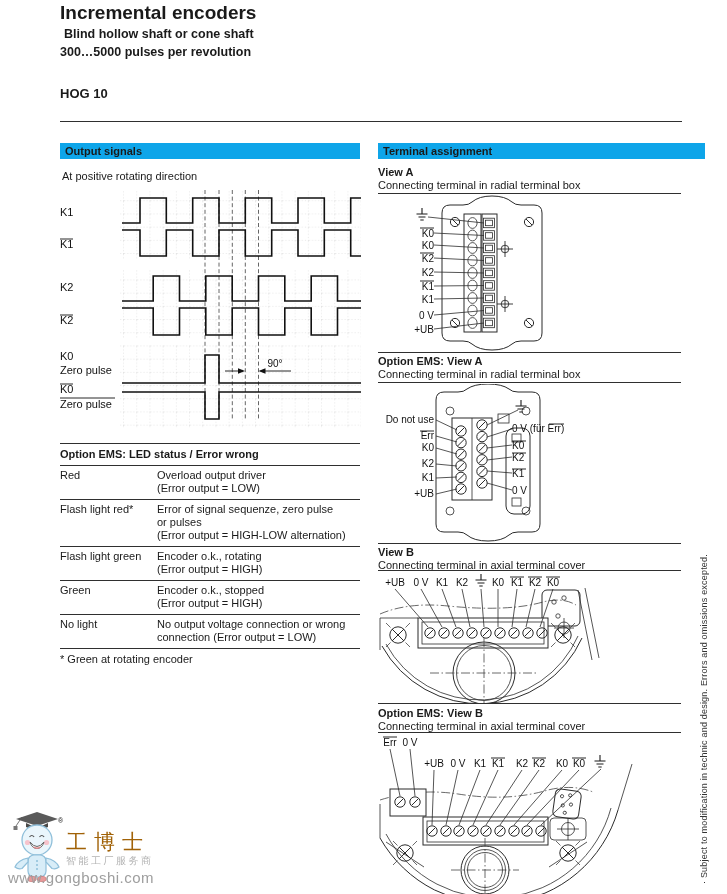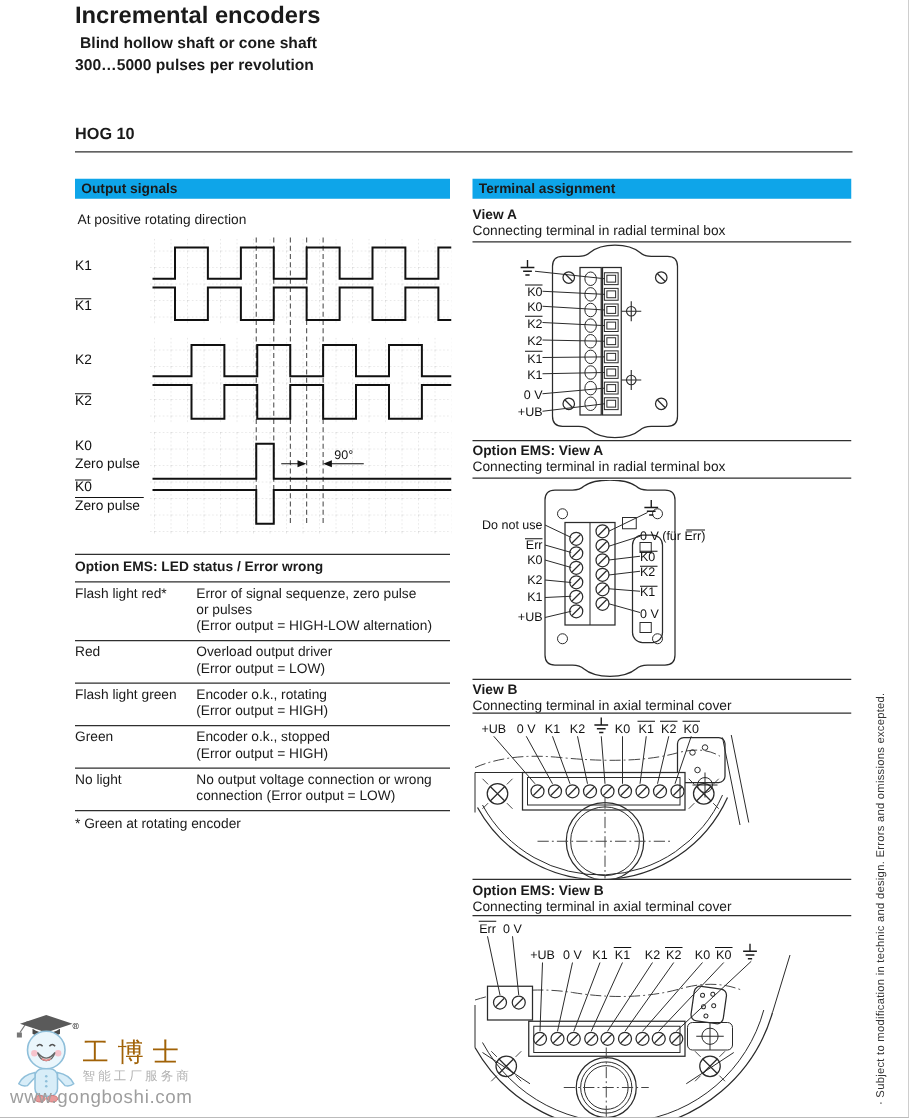--- a/index.html
+++ b/index.html
@@ -71,25 +71,25 @@
         <circle r="8.2"></circle>
           <path d="M-6,-6 L6,6 M-6,6 L6,-6"></path>
         <path d="M-12,-12 L-7.5,-7.5 M7.5,7.5 L12,12 M-12,12 L-7.5,7.5 M7.5,-7.5 L12,-12" stroke-width="0.7"></path>
       </g>
     </defs>
   </svg>
 
   <div class="abs page-title" style="left:60px;top:2px;">Incremental encoders</div>
   <div class="abs page-sub" style="left:64px;top:27px;">Blind hollow shaft or cone shaft</div>
   <div class="abs page-sub" style="left:60px;top:45px;">300…5000 pulses per revolution</div>
-  <div class="abs model" style="left:60px;top:99px;">HOG 10</div>
+  <div class="abs model" style="left:60px;top:86px;">HOG 10</div>
   <div class="rule" style="left:60px;top:121px;width:622px;"></div>
 
   <div class="sec-bar" style="left:60px;top:143px;width:300px;">Output signals</div>
-  <div class="sec-bar" style="left:378px;top:143px;width:303px;">Terminal assignment</div>
+  <div class="sec-bar" style="left:378px;top:143px;width:327px;">Terminal assignment</div>
 
   <div class="abs caption" style="left:62px;top:170px;">At positive rotating direction</div>
 
   <svg class="abs" style="left:58px;top:188px;" width="305" height="244" viewBox="0 0 305 244">
     <defs>
       <pattern id="grid" width="13.2" height="13.2" patternUnits="userSpaceOnUse">
         <path d="M13.2,0 V13.2 M0,13.2 H13.2" stroke="#c6c6c6" stroke-width="0.7" stroke-dasharray="1.2 1.9" fill="none"></path>
       </pattern>
     </defs>
     <rect x="62" y="3" width="241" height="68" fill="url(#grid)"></rect>
@@ -130,29 +130,29 @@
     <line class="olin" x1="2" y1="196" x2="15" y2="196"></line>
     <text class="wlab" x="2" y="205">K0</text>
     <line class="olin" x1="2" y1="210" x2="57" y2="210"></line>
     <text class="wlab" x="2" y="220">Zero pulse</text>
   </svg>
 
   <div class="led-table">
     <div class="led-header">Option EMS: LED status / Error wrong</div>
     <div>
         <div class="led-row">
+          <div class="led-status">Red</div>
+          <div class="led-desc">Overload output driver
+(Error output = LOW)</div>
+        </div>
+        <div class="led-row">
           <div class="led-status">Flash light red*</div>
           <div class="led-desc">Error of signal sequenze, zero pulse
 or pulses
 (Error output = HIGH-LOW alternation)</div>
-        </div>
-        <div class="led-row">
-          <div class="led-status">Red</div>
-          <div class="led-desc">Overload output driver
-(Error output = LOW)</div>
         </div>
         <div class="led-row">
           <div class="led-status">Flash light green</div>
           <div class="led-desc">Encoder o.k., rotating
 (Error output = HIGH)</div>
         </div>
         <div class="led-row">
           <div class="led-status">Green</div>
           <div class="led-desc">Encoder o.k., stopped
 (Error output = HIGH)</div>

